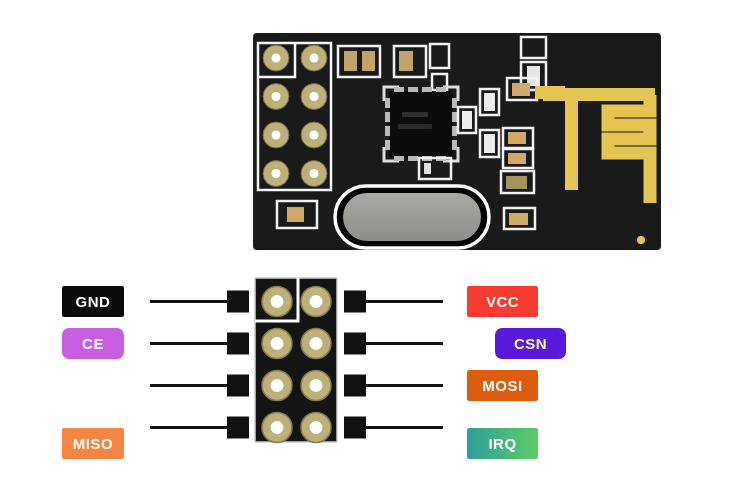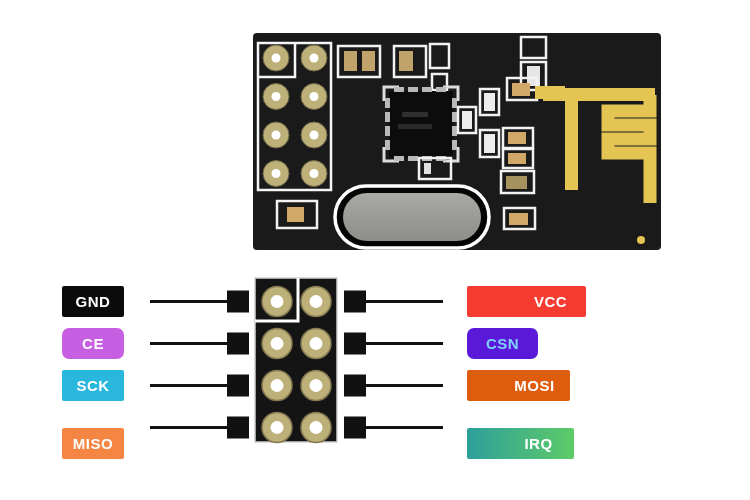--- a/index.html
+++ b/index.html
@@ -184,20 +184,19 @@
         <circle cx="277" cy="385.5" r="6.5"></circle>
           <circle cx="316" cy="385.5" r="6.5"></circle>
         <circle cx="277" cy="427.5" r="6.5"></circle>
           <circle cx="316" cy="427.5" r="6.5"></circle>
       </g>
     </g>
   </svg>
 
   <div class="pin-label pin-left row0" style="background: rgb(11, 11, 11); color: rgb(255, 255, 255);">GND</div>
   <div class="pin-label pin-left row1" style="background: rgb(199, 95, 227); color: rgb(255, 255, 255);">CE</div>
-  <div class="pin-label pin-left row2" style="background: rgb(41, 183, 221); color: rgb(255, 255, 255);">SCK</div>
   <div class="pin-label pin-left row3" style="background: rgb(245, 133, 66); color: rgb(255, 255, 255);">MISO</div>
 
-  <div class="pin-label pin-right row0" style="background: rgb(246, 60, 48); color: rgb(255, 255, 255); padding-left: 48px;">VCC</div>
-  <div class="pin-label pin-right row1" style="background: rgb(90, 24, 216); color: #7dd3fc;">CSN</div>
-  <div class="pin-label pin-right row2" style="background: rgb(221, 92, 14); color: rgb(255, 255, 255); padding-left: 32px;">MOSI</div>
-  <div class="pin-label pin-right row3" style="background: linear-gradient(90deg, rgb(45, 159, 155), rgb(94, 203, 103)); color: rgb(255, 255, 255); padding-left: 36px;">IRQ</div>
+  <div class="pin-label pin-right row0" style="background: rgb(246, 60, 48); color: rgb(255, 255, 255);">VCC</div>
+  <div class="pin-label pin-right row1" style="background: rgb(90, 24, 216); color: #fef9c3; margin-left: 28px;">CSN</div>
+  <div class="pin-label pin-right row2" style="background: rgb(221, 92, 14); color: rgb(255, 255, 255);">MOSI</div>
+  <div class="pin-label pin-right row3" style="background: linear-gradient(90deg, rgb(45, 159, 155), rgb(94, 203, 103)); color: rgb(255, 255, 255);">IRQ</div>
 </div>
 
 </body></html>

